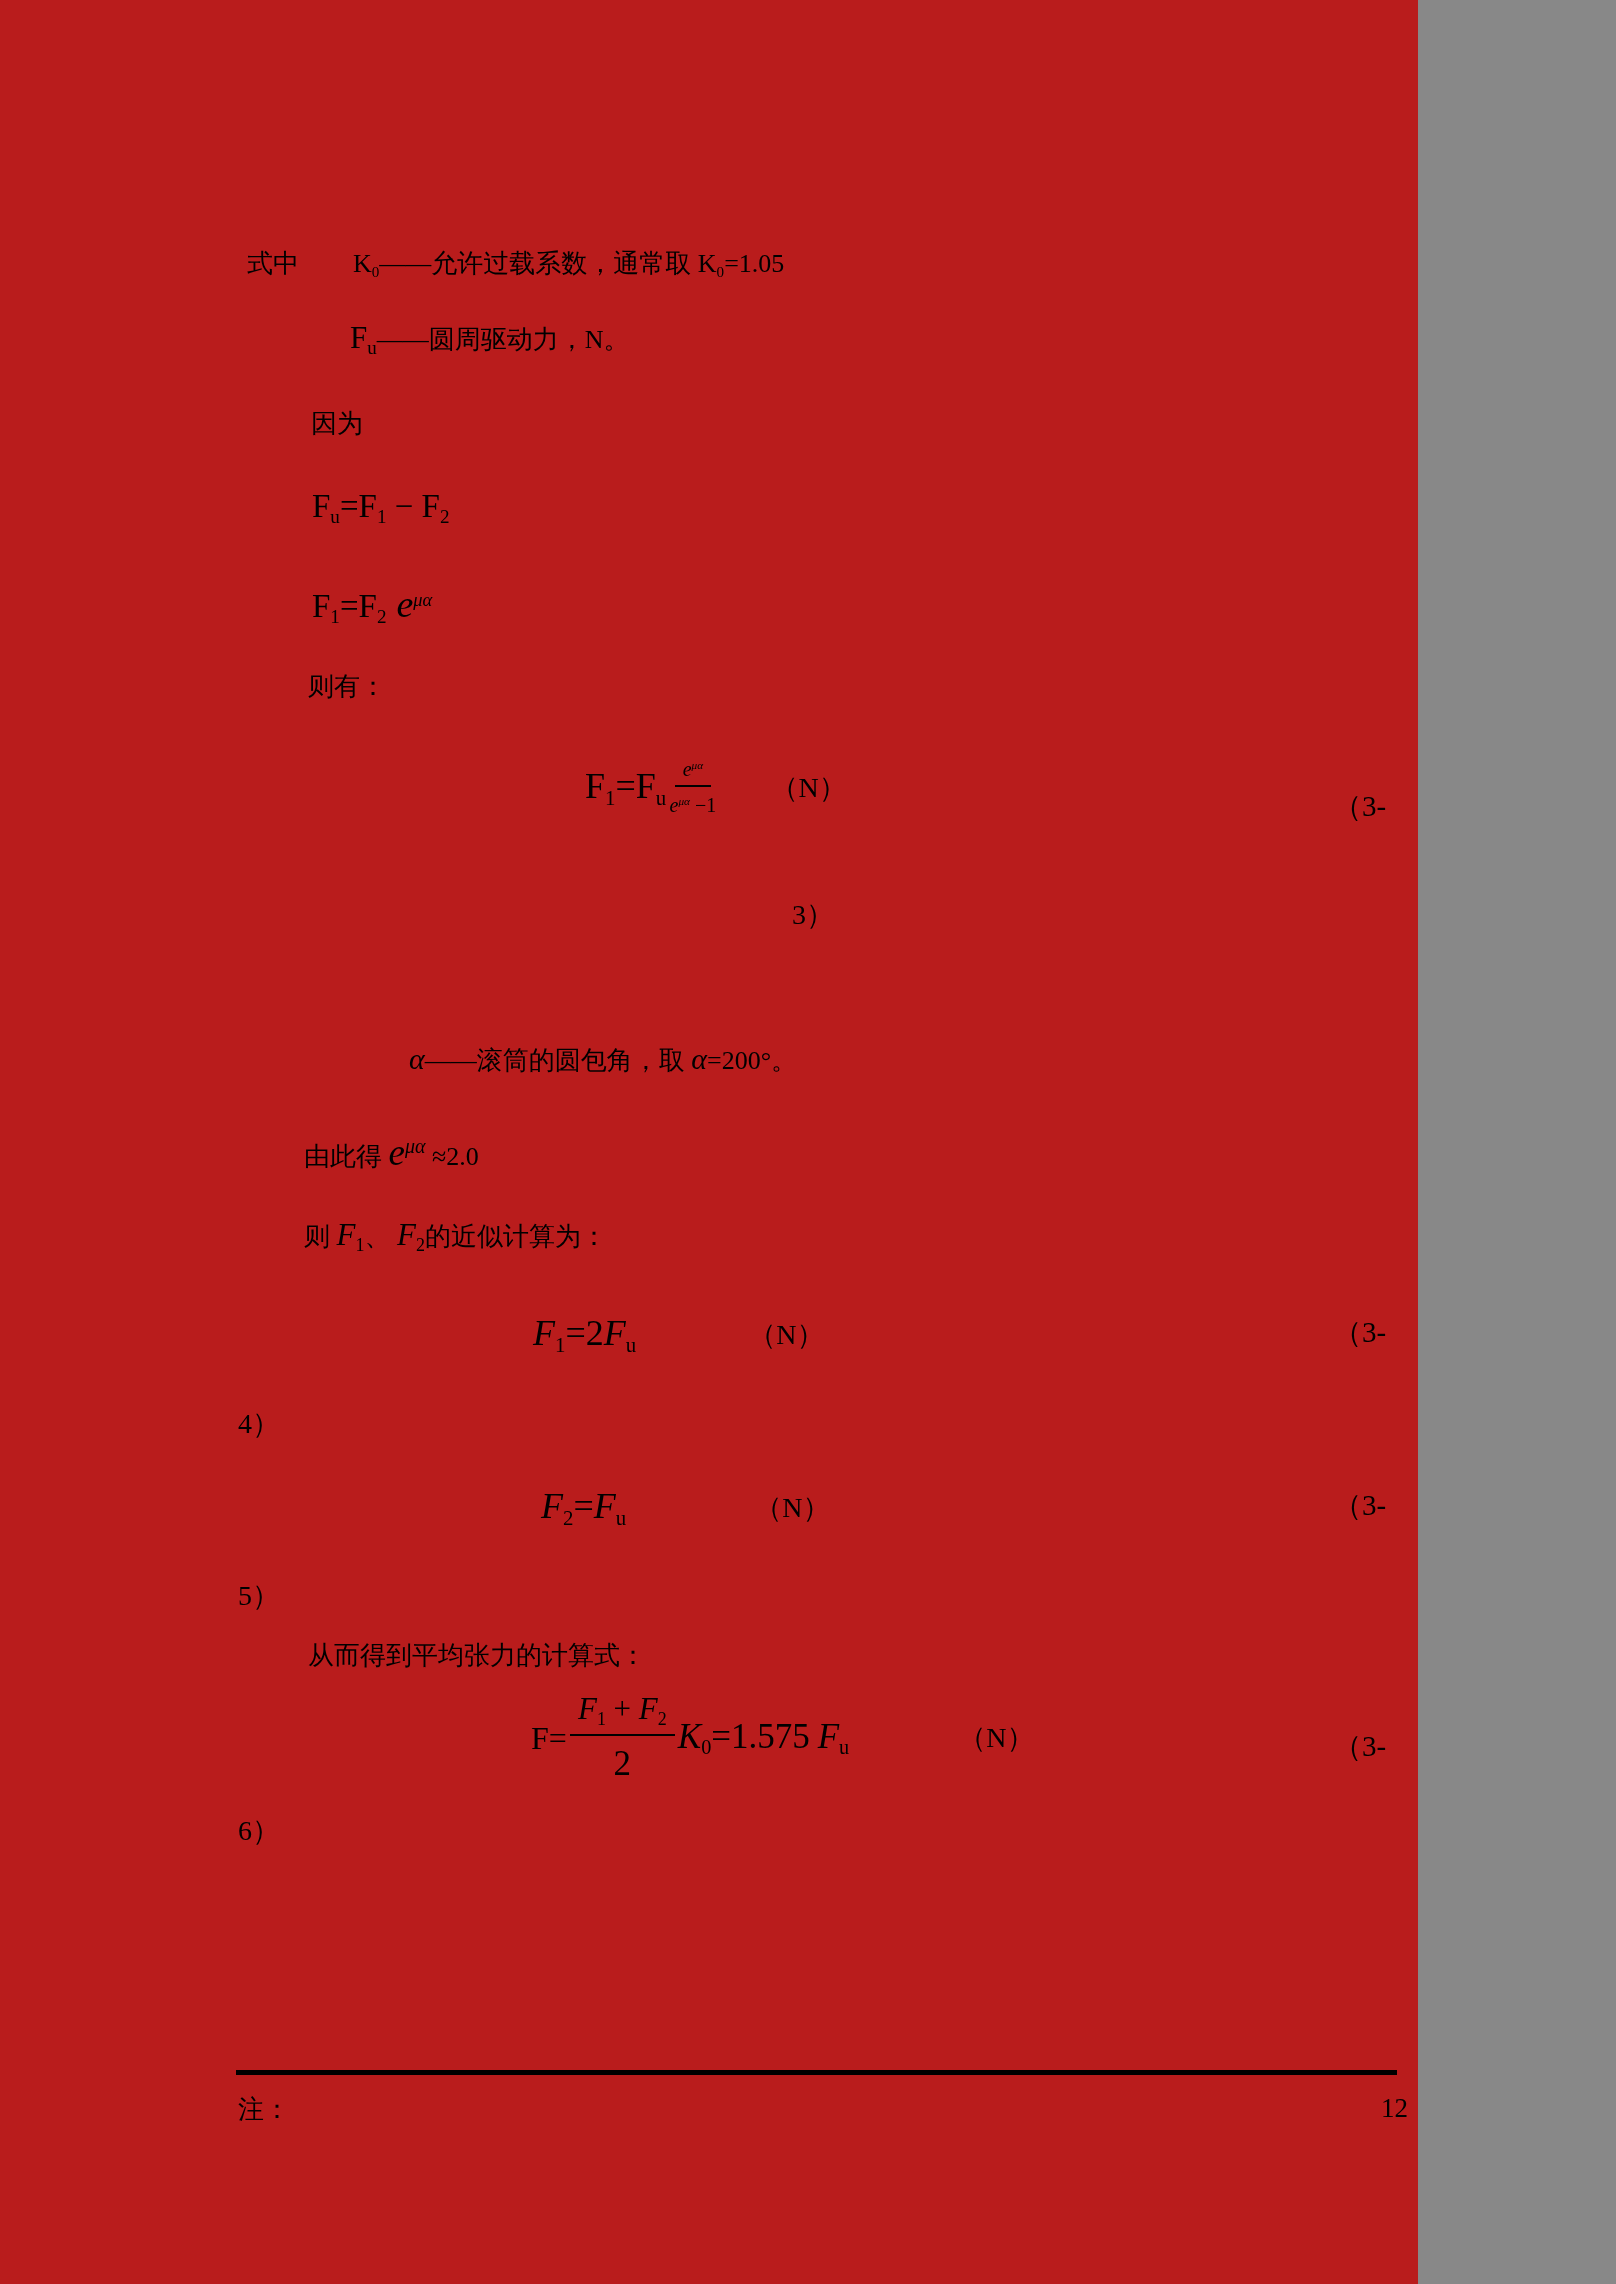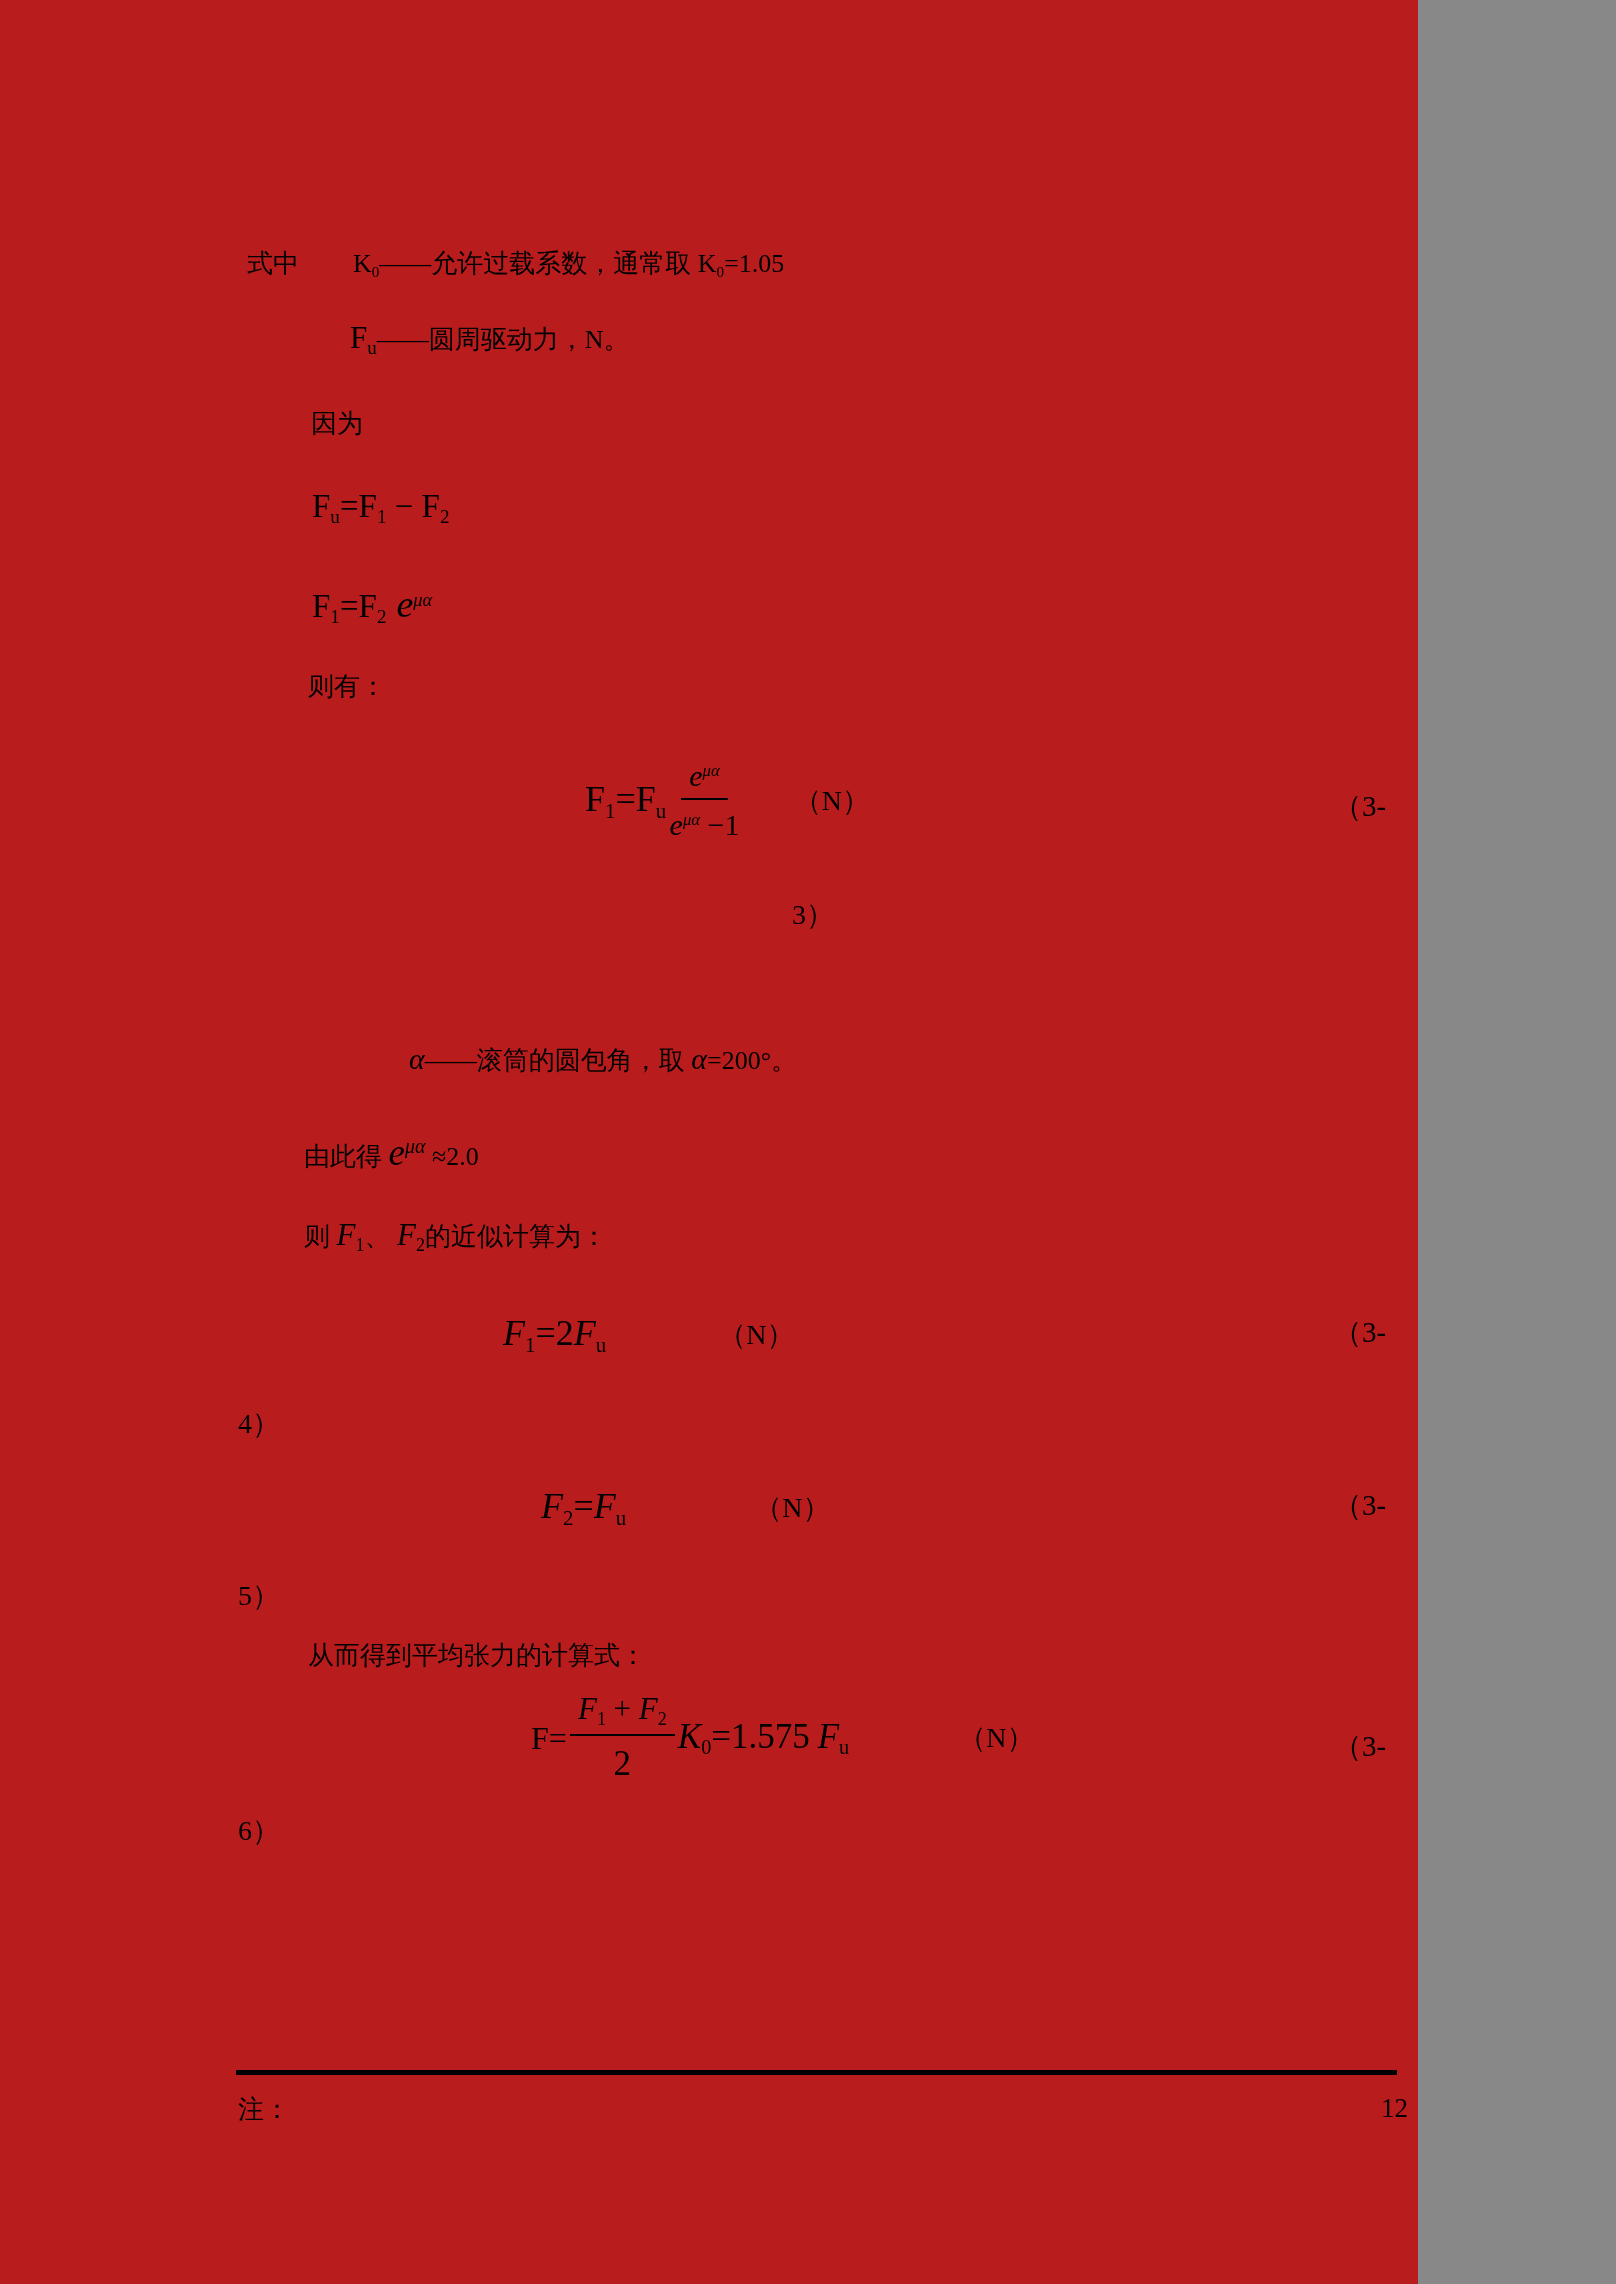--- a/index.html
+++ b/index.html
@@ -24,21 +24,21 @@
   .math-display { font-size: 36px; }
   .it { font-style: italic; }
   .rm { font-style: normal; }
   .sb { font-size: 0.58em; vertical-align: -0.32em; }
   .sp { font-size: 0.56em; vertical-align: 0.62em; font-style: italic; text-align: center; }
   .mu { font-style: italic; font-size: 30px; }
   .eqrow { display: inline-flex; align-items: center; }
   .frac { display: inline-flex; flex-direction: column; align-items: center; text-align: center; margin: 0 3.3px; }
   .frac .num { display: block; padding: 0 7.8px 3.3px 7.8px; border-bottom: 2.8px solid #000; }
   .frac .den { display: block; padding-top: 6px; }
-  .f3frac { font-size: 30px; }
+  .f3frac { font-size: 20px; }
   .f6num { font-size: 31px; }
   .f6den { font-size: 35px; }
   .unit { font-size: 28px; font-style: normal; }
   .tag { font-size: 29px; }
   .seqnum { font-size: 28px; }
   .rule {
     position: absolute;
     background: #000;
     height: 4.5px;
   }
@@ -94,21 +94,21 @@
   </div>
 
   <div class="line cjk" style="top:1130px; left:304px;">
     <span>由此得 </span><span class="it" style="font-size:37px;">e</span><sup class="sp" style="font-size:20px;">μα</sup><span> ≈2.0</span>
   </div>
 
   <div class="line cjk" style="top:1216px; left:304px;">
     <span>则 </span><span class="it" style="font-size:31px;">F</span><sub class="sb" style="font-size:18px;">1</sub><span>、 </span><span class="it" style="font-size:31px;">F</span><sub class="sb" style="font-size:18px;">2</sub><span>的近似计算为：</span>
   </div>
 
-  <div class="line eqrow math-display" style="top:1311px; left:503px;font-family:Liberation Serif, serif;">
+  <div class="line eqrow math-display" style="top:1311px; left:533px;font-family:Liberation Serif, serif;">
     <span><span class="it">F</span><sub class="sb">1</sub><span class="rm">=2</span><span class="it">F</span><sub class="sb">u</sub></span>
     <span class="unit" style="margin-left:112px;">（N）</span>
   </div>
   <div class="line tag" style="top:1314px; left:1333px;">
     <span>（3-</span>
   </div>
   <div class="line seqnum" style="top:1406px; left:238px;">
     <span>4）</span>
   </div>
 

